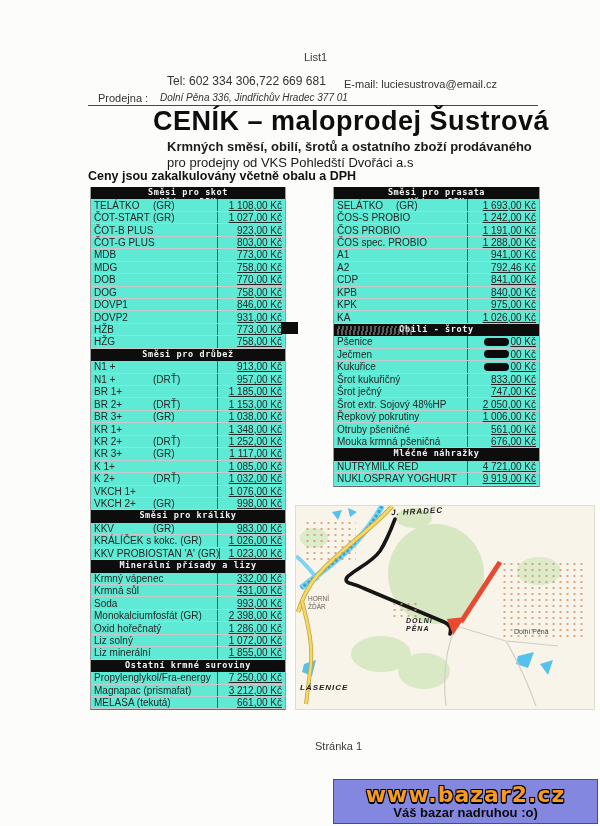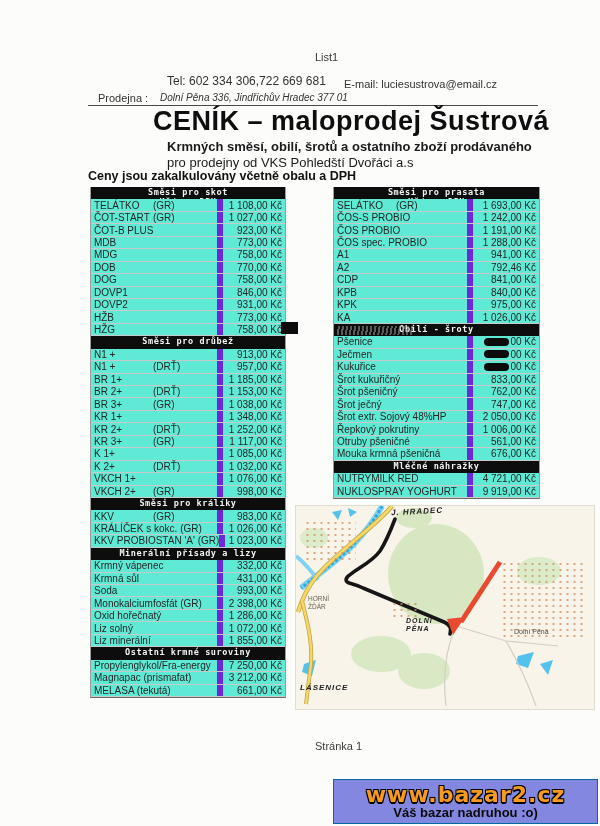--- a/index.html
+++ b/index.html
@@ -1,20 +1,20 @@
 <!DOCTYPE html>
 <html><head>
 <meta charset="utf-8">
 <style>
   html,body{margin:0;padding:0;background:#fff;}
   .page{position:relative;width:600px;height:826px;background:#fcfcfb;overflow:hidden;
         font-family:"Liberation Sans",sans-serif;color:#222;}
   .abs{position:absolute;}
   
-  .sheet-label{left:315px;top:51px;font-size:11px;color:#3a3a3a;}
+  .sheet-label{left:304px;top:51px;font-size:11px;color:#3a3a3a;}
   .tel{left:167px;top:74px;font-size:12px;color:#333;}
   .email{left:344px;top:78px;font-size:11px;color:#333;}
   .prodejna{left:98px;top:92px;font-size:11px;color:#333;}
   .address{left:160px;top:92px;font-size:10px;color:#333;font-style:italic;}
   .rule{left:88px;top:105px;width:450px;height:0;border-top:1.5px solid #4a4a4a;}
   .title{left:153px;top:106px;font-size:27px;font-weight:bold;letter-spacing:.5px;color:#0e0e0e;white-space:nowrap;}
   .sub1{left:167px;top:139px;font-size:13px;font-weight:bold;color:#1b1b1b;white-space:nowrap;}
   .sub2{left:167px;top:155px;font-size:13px;font-weight:normal;color:#1b1b1b;white-space:nowrap;}
   .note{left:88px;top:169px;font-size:12.5px;font-weight:bold;color:#111;white-space:nowrap;}
   
@@ -23,21 +23,21 @@
   .ptable.lt{left:90px;width:194px;}
   .ptable.rt{left:333px;width:205px;}
   .sec-hd{position:relative;display:flex;justify-content:space-between;align-items:center;height:12.45px;
           background:#0d0d0d;color:#f2f2f2;font-family:"DejaVu Sans Mono",monospace;font-size:8.5px;
           font-weight:bold;letter-spacing:.6px;padding:0 3px;box-sizing:border-box;white-space:nowrap;overflow:hidden;flex-direction:column;}
   .trow{position:relative;display:flex;align-items:center;height:12.45px;border-bottom:1px solid #c9c9c9;
         box-sizing:border-box;font-size:10px;line-height:11px;color:#262626;background:#5eead4;}
   .tname{padding-left:3px;white-space:nowrap;flex:1;overflow:visible;}
   .tvar{position:absolute;left:62px;white-space:nowrap;}
   .tprice{width:68px;align-self:stretch;display:flex;align-items:center;justify-content:flex-end;
-          padding-right:3px;border-left:6px solid #6d28d9;white-space:nowrap;box-sizing:border-box;}
+          padding-right:3px;border-left:1px solid #6d28d9;white-space:nowrap;box-sizing:border-box;text-decoration:underline;}
   .rt .tprice{width:72px;padding-left:11px;}
   .blob{display:inline-block;width:25px;height:8px;background:#0b0b0b;border-radius:4px;margin-right:1px;}
   .scribble{position:absolute;left:2px;top:2px;width:78px;height:9px;opacity:.55;
             background:repeating-linear-gradient(100deg,transparent 0 2px,#9a9a9a 2px 4px);}
   .artifact{left:281px;top:322px;width:17px;height:12px;background:#0c0c0c;}
   
   .map{left:295px;top:505px;width:298px;height:203px;background:#f8f4ea;border:1px solid #e0dccf;overflow:hidden;}
   .map svg{position:absolute;left:0;top:0;}
   .speckles{position:absolute;opacity:.75;background-image:radial-gradient(#cf8c5a 1px,transparent 1.3px);
             background-size:7px 6px;}
@@ -87,20 +87,24 @@
       <div class="trow">
         <span class="tname">ČOT-START</span>
         <span class="tvar">(GR)</span>
         <span class="tprice">1 027,00 Kč</span>
       </div>
       <div class="trow">
         <span class="tname">ČOT-B PLUS</span>
         <span class="tprice">923,00 Kč</span>
       </div>
       <div class="trow">
+        <span class="tname">ČOT-G PLUS</span>
+        <span class="tprice">803,00 Kč</span>
+      </div>
+      <div class="trow">
         <span class="tname">MDB</span>
         <span class="tprice">773,00 Kč</span>
       </div>
       <div class="trow">
         <span class="tname">MDG</span>
         <span class="tprice">758,00 Kč</span>
       </div>
       <div class="trow">
         <span class="tname">DOB</span>
         <span class="tprice">770,00 Kč</span>
@@ -304,24 +308,20 @@
         <span class="tname">Ječmen</span>
         <span class="tprice"><span class="blob"></span>00 Kč</span>
       </div>
       <div class="trow">
         <span class="tname">Kukuřice</span>
         <span class="tprice"><span class="blob"></span>00 Kč</span>
       </div>
       <div class="trow">
         <span class="tname">Šrot kukuřičný</span>
         <span class="tprice">833,00 Kč</span>
-      </div>
-      <div class="trow">
-        <span class="tname">Šrot pšeničný</span>
-        <span class="tprice">762,00 Kč</span>
       </div>
       <div class="trow">
         <span class="tname">Šrot ječný</span>
         <span class="tprice">747,00 Kč</span>
       </div>
       <div class="trow">
         <span class="tname">Šrot extr. Sojový 48%HP</span>
         <span class="tprice">2 050,00 Kč</span>
       </div>
       <div class="trow">

